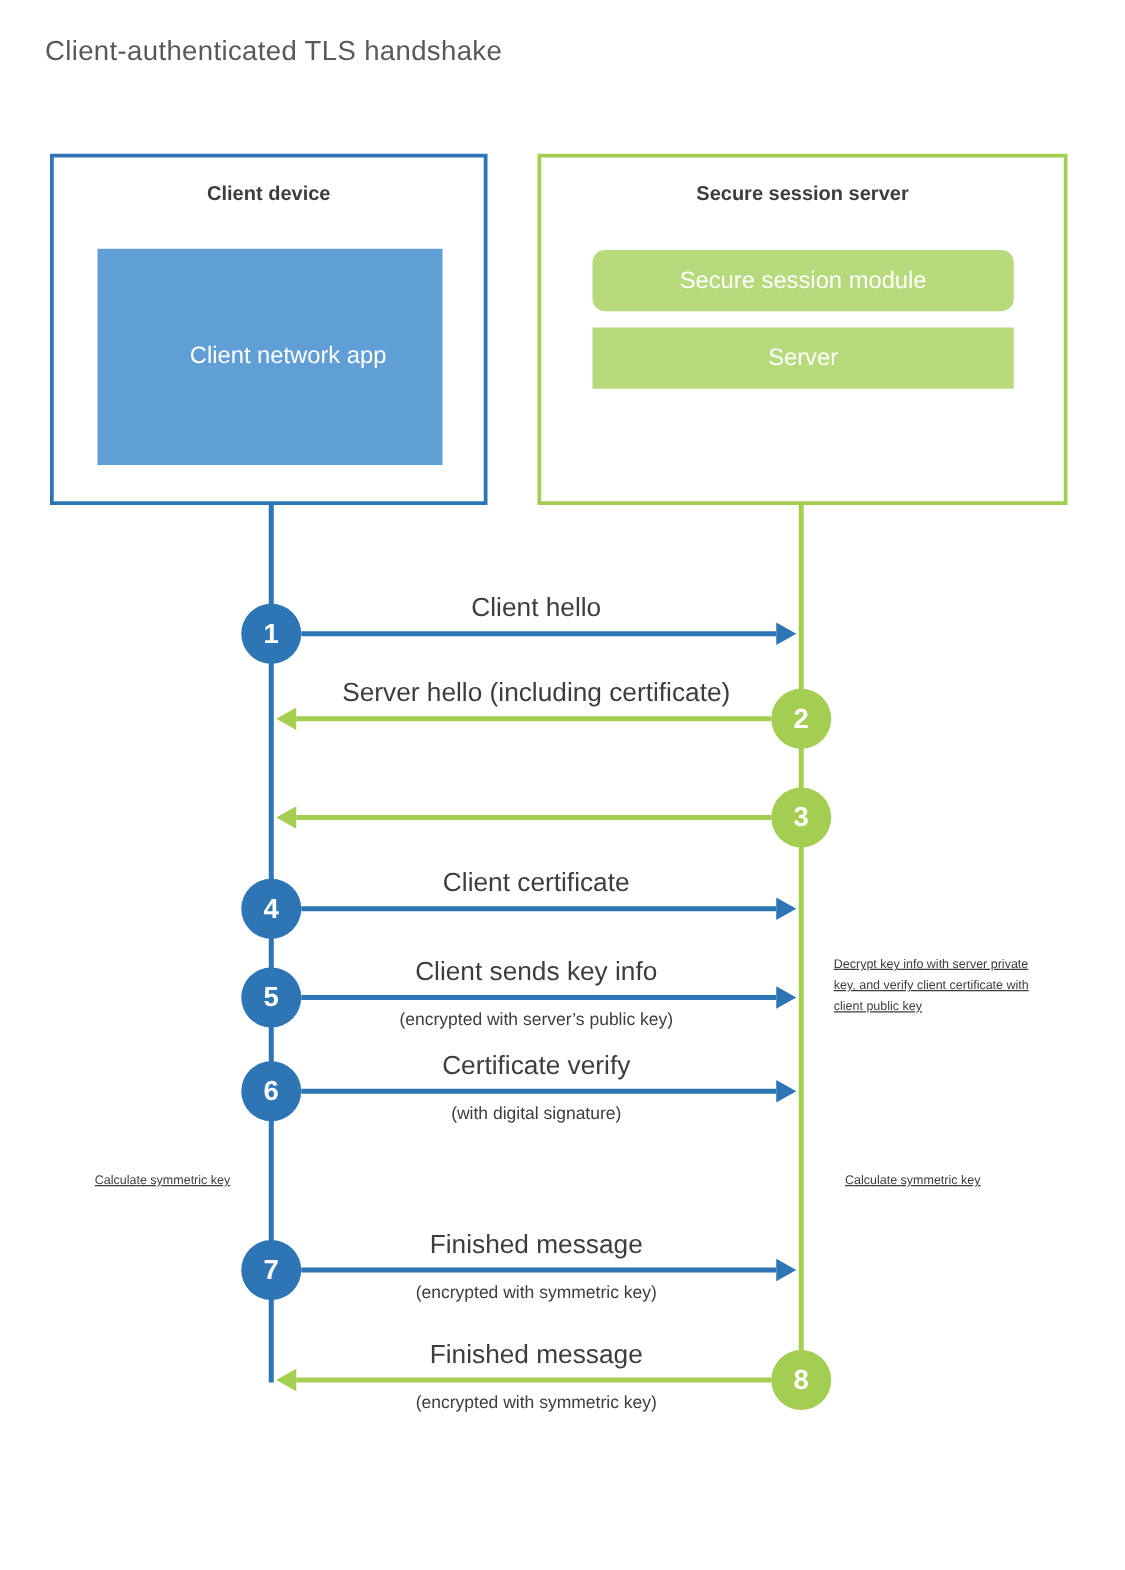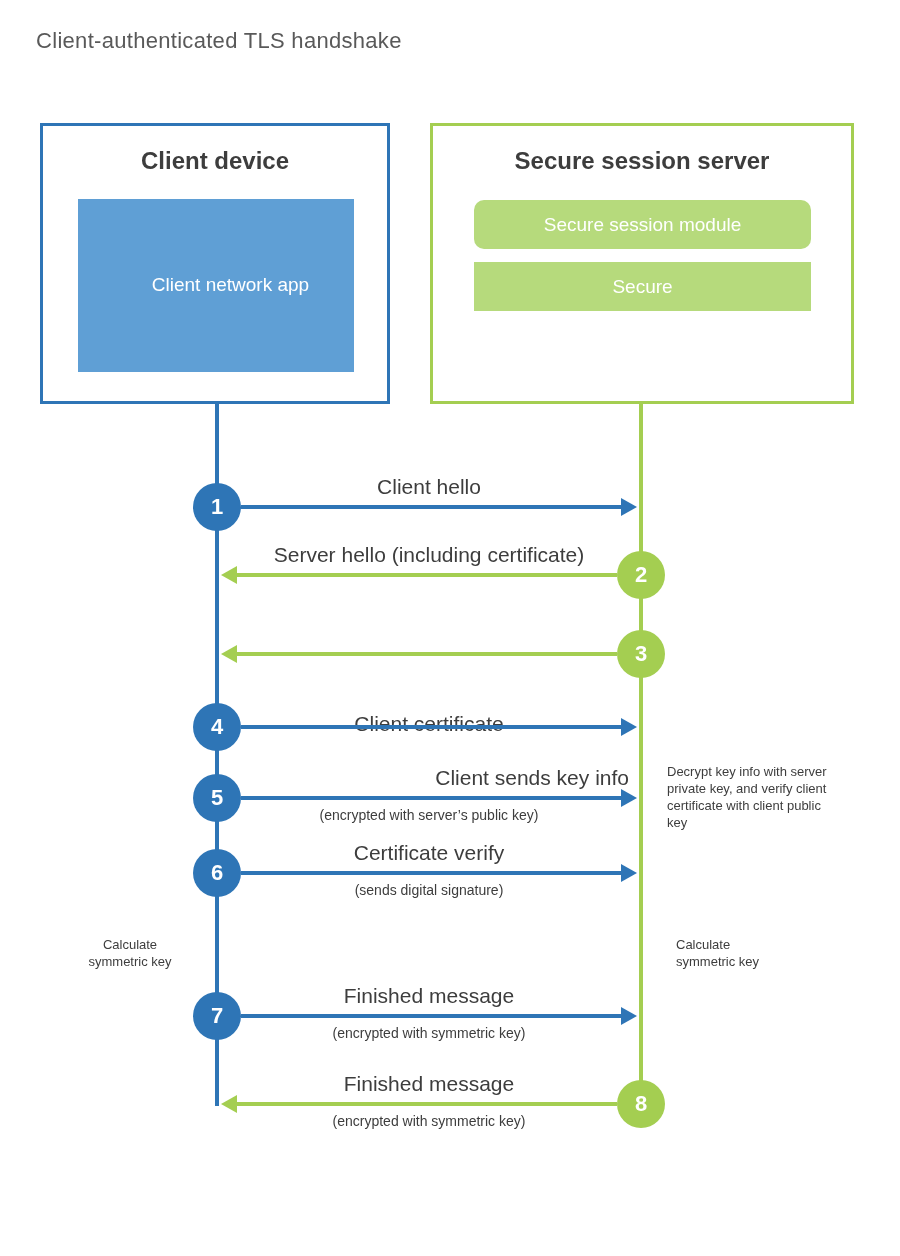--- a/index.html
+++ b/index.html
@@ -6,21 +6,21 @@
   body{font-family:"Liberation Sans","DejaVu Sans",sans-serif;}
   .canvas{position:relative;width:900px;height:1256px;background:#fff;overflow:hidden;margin:0 auto;}
 
   .page-title{position:absolute;left:36px;top:28px;font-size:22px;font-weight:300;
     color:var(--title-text,#595959);letter-spacing:0.3px;}
 
   .entity-box{position:absolute;top:123px;height:281px;background:#fff;box-sizing:border-box;}
   .entity-box.client{left:40px;width:350px;border:3px solid var(--blue,#2e75b6);}
   .entity-box.server{left:430px;width:424px;border:3px solid var(--green,#a4ce51);}
   .box-title{position:absolute;top:21px;left:0;width:100%;text-align:center;
-    font-size:24px;font-weight:700;color:var(--label-text,#3d3d3d);}
+    font-size:16px;font-weight:700;color:var(--label-text,#3d3d3d);}
 
   .app-box{position:absolute;left:35px;top:73px;width:276px;height:173px;
     background:var(--blue-fill,#5f9fd5);display:flex;align-items:center;justify-content:center;}
   .app-box span{display:block;width:170px;text-align:center;color:#fff;font-size:19px;line-height:1.5;margin-left:29px;}
 
   .server-bar{position:absolute;left:41px;width:337px;height:49px;background:var(--green-fill,#b6da7c);
     display:flex;align-items:center;justify-content:center;color:#fff;font-size:19px;}
 
   .vline{position:absolute;width:4px;}
   .vline.blue{background:var(--blue,#2e75b6);left:215px;top:404px;height:702px;}
@@ -40,21 +40,21 @@
     border-left:16px solid var(--blue,#2e75b6);}
   .arrow.to-left::after{content:"";position:absolute;right:100%;top:50%;margin-top:-9px;
     border-top:9px solid transparent;border-bottom:9px solid transparent;
     border-right:16px solid var(--green,#a4ce51);}
 
   .msg-label{position:absolute;left:229px;width:400px;text-align:center;
     font-size:21px;color:var(--label-text,#3d3d3d);line-height:24px;}
   .msg-sublabel{position:absolute;left:229px;width:400px;text-align:center;
     font-size:14px;color:var(--label-text,#3d3d3d);line-height:18px;}
 
-  .side-note{position:absolute;font-size:13px;color:var(--label-text,#3d3d3d);line-height:17px;}
+  .side-note{position:absolute;font-size:10px;color:var(--label-text,#3d3d3d);line-height:17px;text-decoration:underline;}
   .note-decrypt{left:667px;top:763px;width:165px;text-align:left;}
   .note-calc-left{left:73px;top:936px;width:114px;text-align:center;}
   .note-calc-right{left:676px;top:936px;width:114px;text-align:left;}
 </style>
 </head>
 <body>
 
 <div class="canvas">
 
   <div class="page-title">Client-authenticated TLS handshake</div>
@@ -62,21 +62,21 @@
   <div class="entity-box client">
     <div class="box-title">Client device</div>
     <div class="app-box">
       <span>Client network app</span>
     </div>
   </div>
 
   <div class="entity-box server">
     <div class="box-title">Secure session server</div>
     <div class="server-bar" style="top:74px;border-radius:10px;">Secure session module</div>
-    <div class="server-bar" style="top:136px;">Secure</div>
+    <div class="server-bar" style="top:136px;">Server</div>
   </div>
 
   <div class="vline blue"></div>
   <div class="vline green"></div>
 
   <div class="msg-label" style="top:475px;">Client hello</div>
   <div class="arrow blue to-right" style="top:505px;"></div>
   <div class="badge blue" style="top:483px;">
     <span>1</span>
   </div>
@@ -85,36 +85,36 @@
   <div class="arrow green to-left" style="top:573px;"></div>
   <div class="badge green" style="top:551px;">
     <span>2</span>
   </div>
 
   <div class="arrow green to-left" style="top:652px;"></div>
   <div class="badge green" style="top:630px;">
     <span>3</span>
   </div>
 
-  <div class="msg-label" style="top:695px;margin-top:17px;">Client certificate</div>
+  <div class="msg-label" style="top:695px;">Client certificate</div>
   <div class="arrow blue to-right" style="top:725px;"></div>
   <div class="badge blue" style="top:703px;">
     <span>4</span>
   </div>
 
-  <div class="msg-label" style="top:766px;text-align:right;">Client sends key info</div>
+  <div class="msg-label" style="top:766px;">Client sends key info</div>
   <div class="arrow blue to-right" style="top:796px;"></div>
   <div class="msg-sublabel" style="top:806px;">(encrypted with server’s public key)</div>
   <div class="badge blue" style="top:774px;">
     <span>5</span>
   </div>
 
   <div class="msg-label" style="top:841px;">Certificate verify</div>
   <div class="arrow blue to-right" style="top:871px;"></div>
-  <div class="msg-sublabel" style="top:881px;">(sends digital signature)</div>
+  <div class="msg-sublabel" style="top:881px;">(with digital signature)</div>
   <div class="badge blue" style="top:849px;">
     <span>6</span>
   </div>
 
   <div class="msg-label" style="top:984px;">Finished message</div>
   <div class="arrow blue to-right" style="top:1014px;"></div>
   <div class="msg-sublabel" style="top:1024px;">(encrypted with symmetric key)</div>
   <div class="badge blue" style="top:992px;">
     <span>7</span>
   </div>

